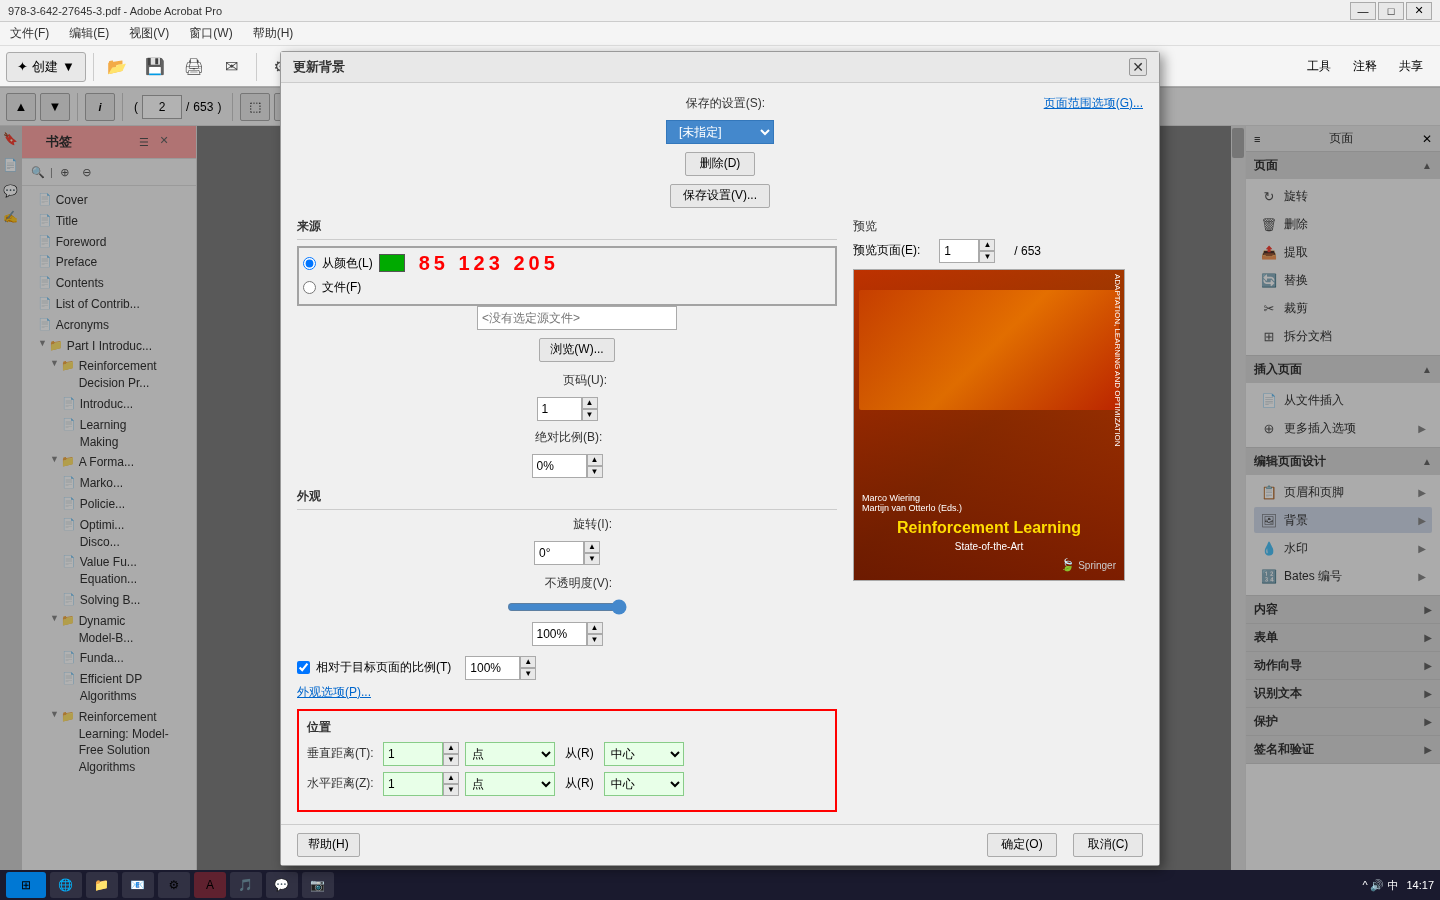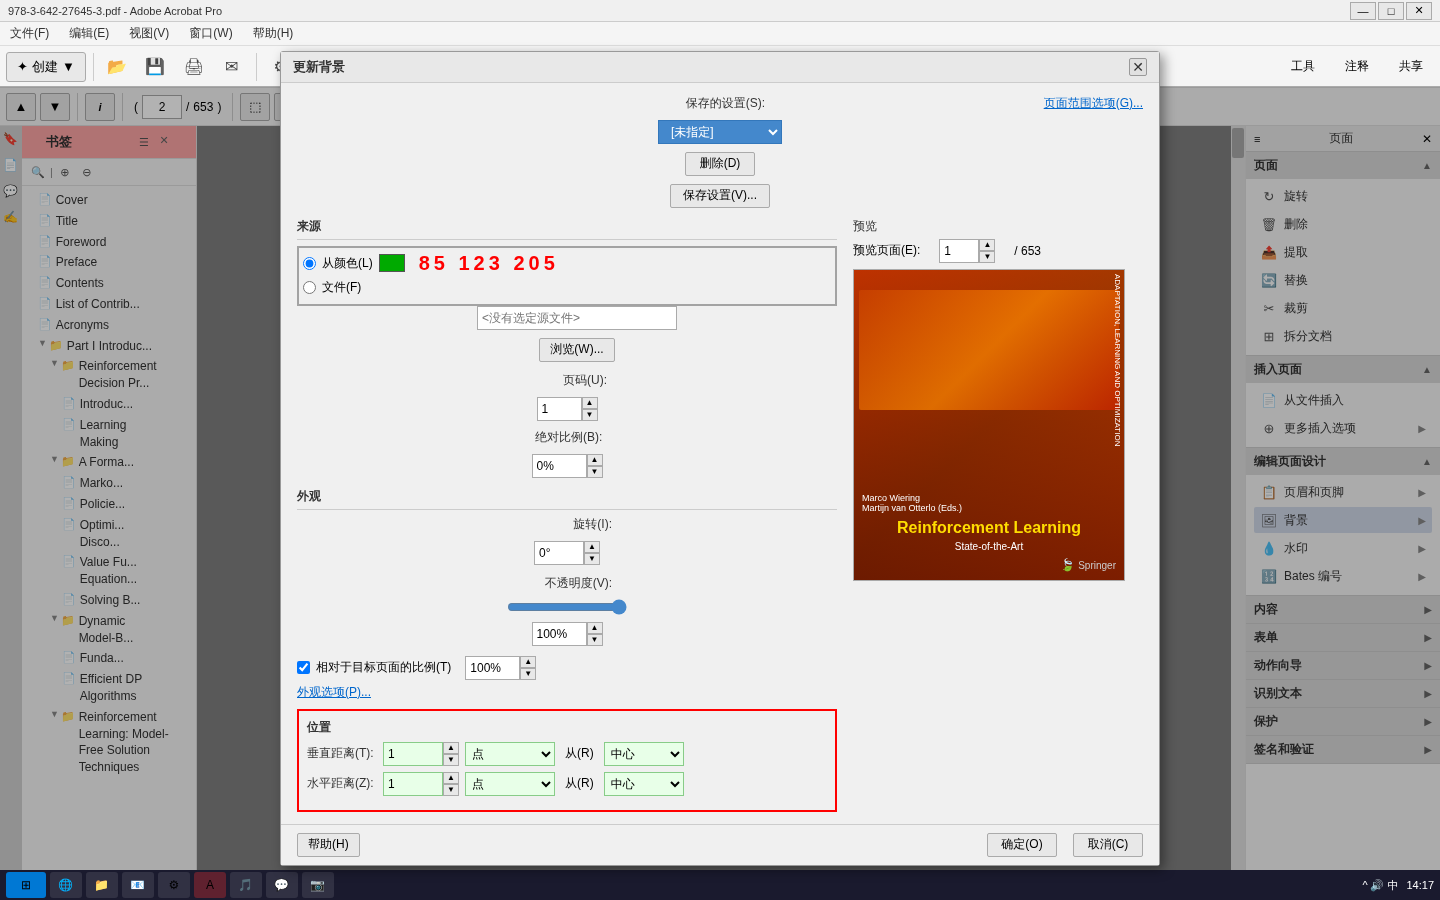--- a/index.html
+++ b/index.html
@@ -155,21 +155,21 @@
   <button class="toolbar-btn">🖨</button>
   <button class="toolbar-btn">✉</button>
   <div class="toolbar-sep"></div>
   <button class="toolbar-btn">⚙</button>
   <button class="toolbar-btn">💬</button>
   <button class="toolbar-btn">✏</button>
   <button class="toolbar-btn">🔴</button>
   <button class="toolbar-btn">📎</button>
   <button class="toolbar-btn">✍</button>
   <div class="toolbar-sep"></div>
-  <div style="margin-left:auto; display:flex; gap:8px;">
+  <div style="margin-left:auto; display:flex; ">
     <span class="nav-right-btn">工具</span>
     <span class="nav-right-btn">注释</span>
     <span class="nav-right-btn">共享</span>
   </div>
 </div>
 
 <div class="nav-toolbar">
   <button class="nav-btn">▲</button>
   <button class="nav-btn">▼</button>
   <div class="toolbar-sep"></div>
@@ -299,21 +299,21 @@
         <span class="tree-icon">📄</span>
         <span class="tree-text">Funda...</span>
       </div>
       <div class="tree-item tree-indent-3">
         <span class="tree-icon">📄</span>
         <span class="tree-text">Efficient DP Algorithms</span>
       </div>
       <div class="tree-item tree-indent-2">
         <span class="tree-arrow">▼</span>
         <span class="tree-icon">📁</span>
-        <span class="tree-text">Reinforcement Learning: Model-Free Solution Techniques</span>
+        <span class="tree-text">Reinforcement Learning: Model-Free Solution Algorithms</span>
       </div>
     </div>
   </div>
 
   <div class="pdf-area">
 
     <div style="height:100%; background:#808080; position:relative; overflow:hidden;">
       <div style="background:#a8d8a8; height:130px; width:490px; margin: 10px auto 0;"></div>
       <div style="background:white; width:490px; margin:0 auto; min-height:500px; padding: 20px; position:relative;">
         <div style="font-size:10px; color:#333; line-height:1.6; margin-top: 300px;">
@@ -458,21 +458,21 @@
 <div class="dialog-overlay" style="top:86px; bottom:30px;">
   <div class="dialog">
     <div class="dialog-title-bar">
       <span class="dialog-title">更新背景</span>
       <span class="dialog-close">✕</span>
     </div>
     <div class="dialog-body">
 
       <div class="form-row" style="position:relative;">
         <span class="form-label" style="width:90px;">保存的设置(S):</span>
-        <select class="form-select settings-select" style="width:124px; background:#4488cc; color:white;">
+        <select class="form-select settings-select" style="width:108px; background:#4488cc; color:white;">
           <option>[未指定]</option>
         </select>
         <button class="form-btn" style="min-width:70px;">删除(D)</button>
         <button class="form-btn" style="min-width:100px;">保存设置(V)...</button>
         <a style="position:absolute;right:0;font-size:12px;color:#0066cc;text-decoration:underline;cursor:pointer;">页面范围选项(G)...</a>
       </div>
 
       <div class="dialog-two-col">
         <div class="dialog-left">
 

